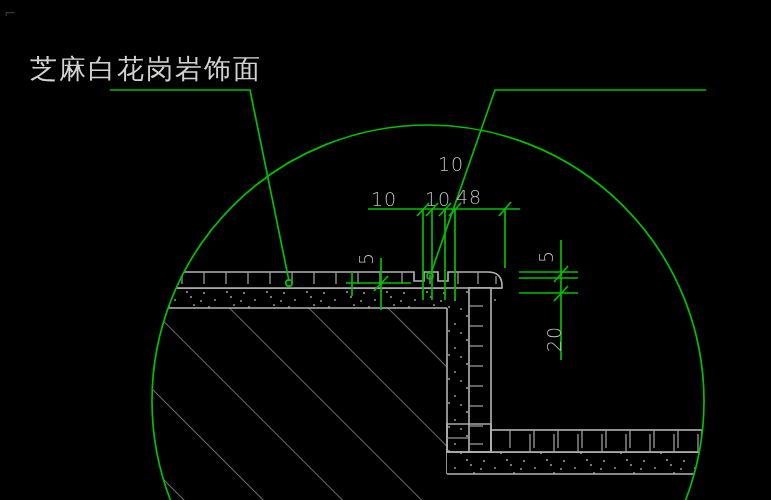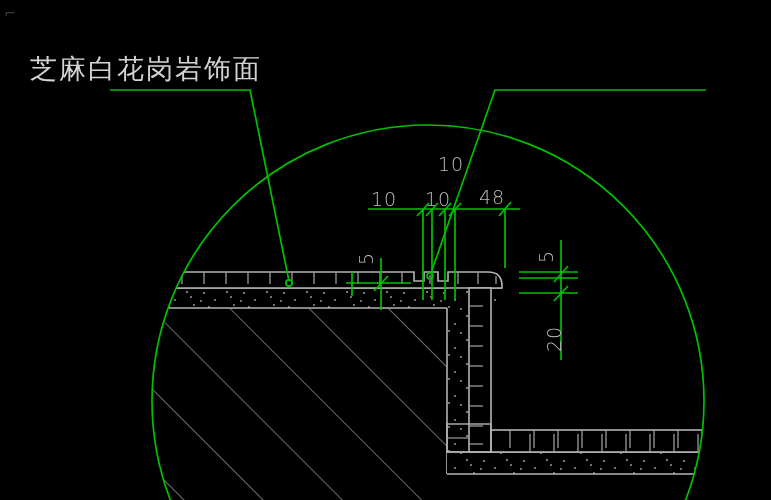--- a/index.html
+++ b/index.html
@@ -194,21 +194,21 @@
 
   <div class="lbl cjk" style="left:30px;top:55px;">芝麻白花岗岩饰面</div>
 
 
   <div class="lbl dim" style="left:371px;top:190px;">10</div>
 
   <div class="lbl dim" style="left:425px;top:190px;">10</div>
 
   <div class="lbl dim" style="left:438px;top:155px;">10</div>
 
-  <div class="lbl dim" style="left:479px;top:188px;">48</div>
+  <div class="lbl dim" style="left:456px;top:188px;">48</div>
 
   <div class="lbl dim rot" style="left:357px;top:265px;">5</div>
 
   <div class="lbl dim rot" style="left:537px;top:263px;">5</div>
 
   <div class="lbl dim rot" style="left:545px;top:352px;">20</div>
 
   <div style="position:absolute;left:4px;top:6px;width:14px;height:18px;
               color:#3a3a3a;font-size:14px;line-height:14px;">⌐</div>
 </div>

